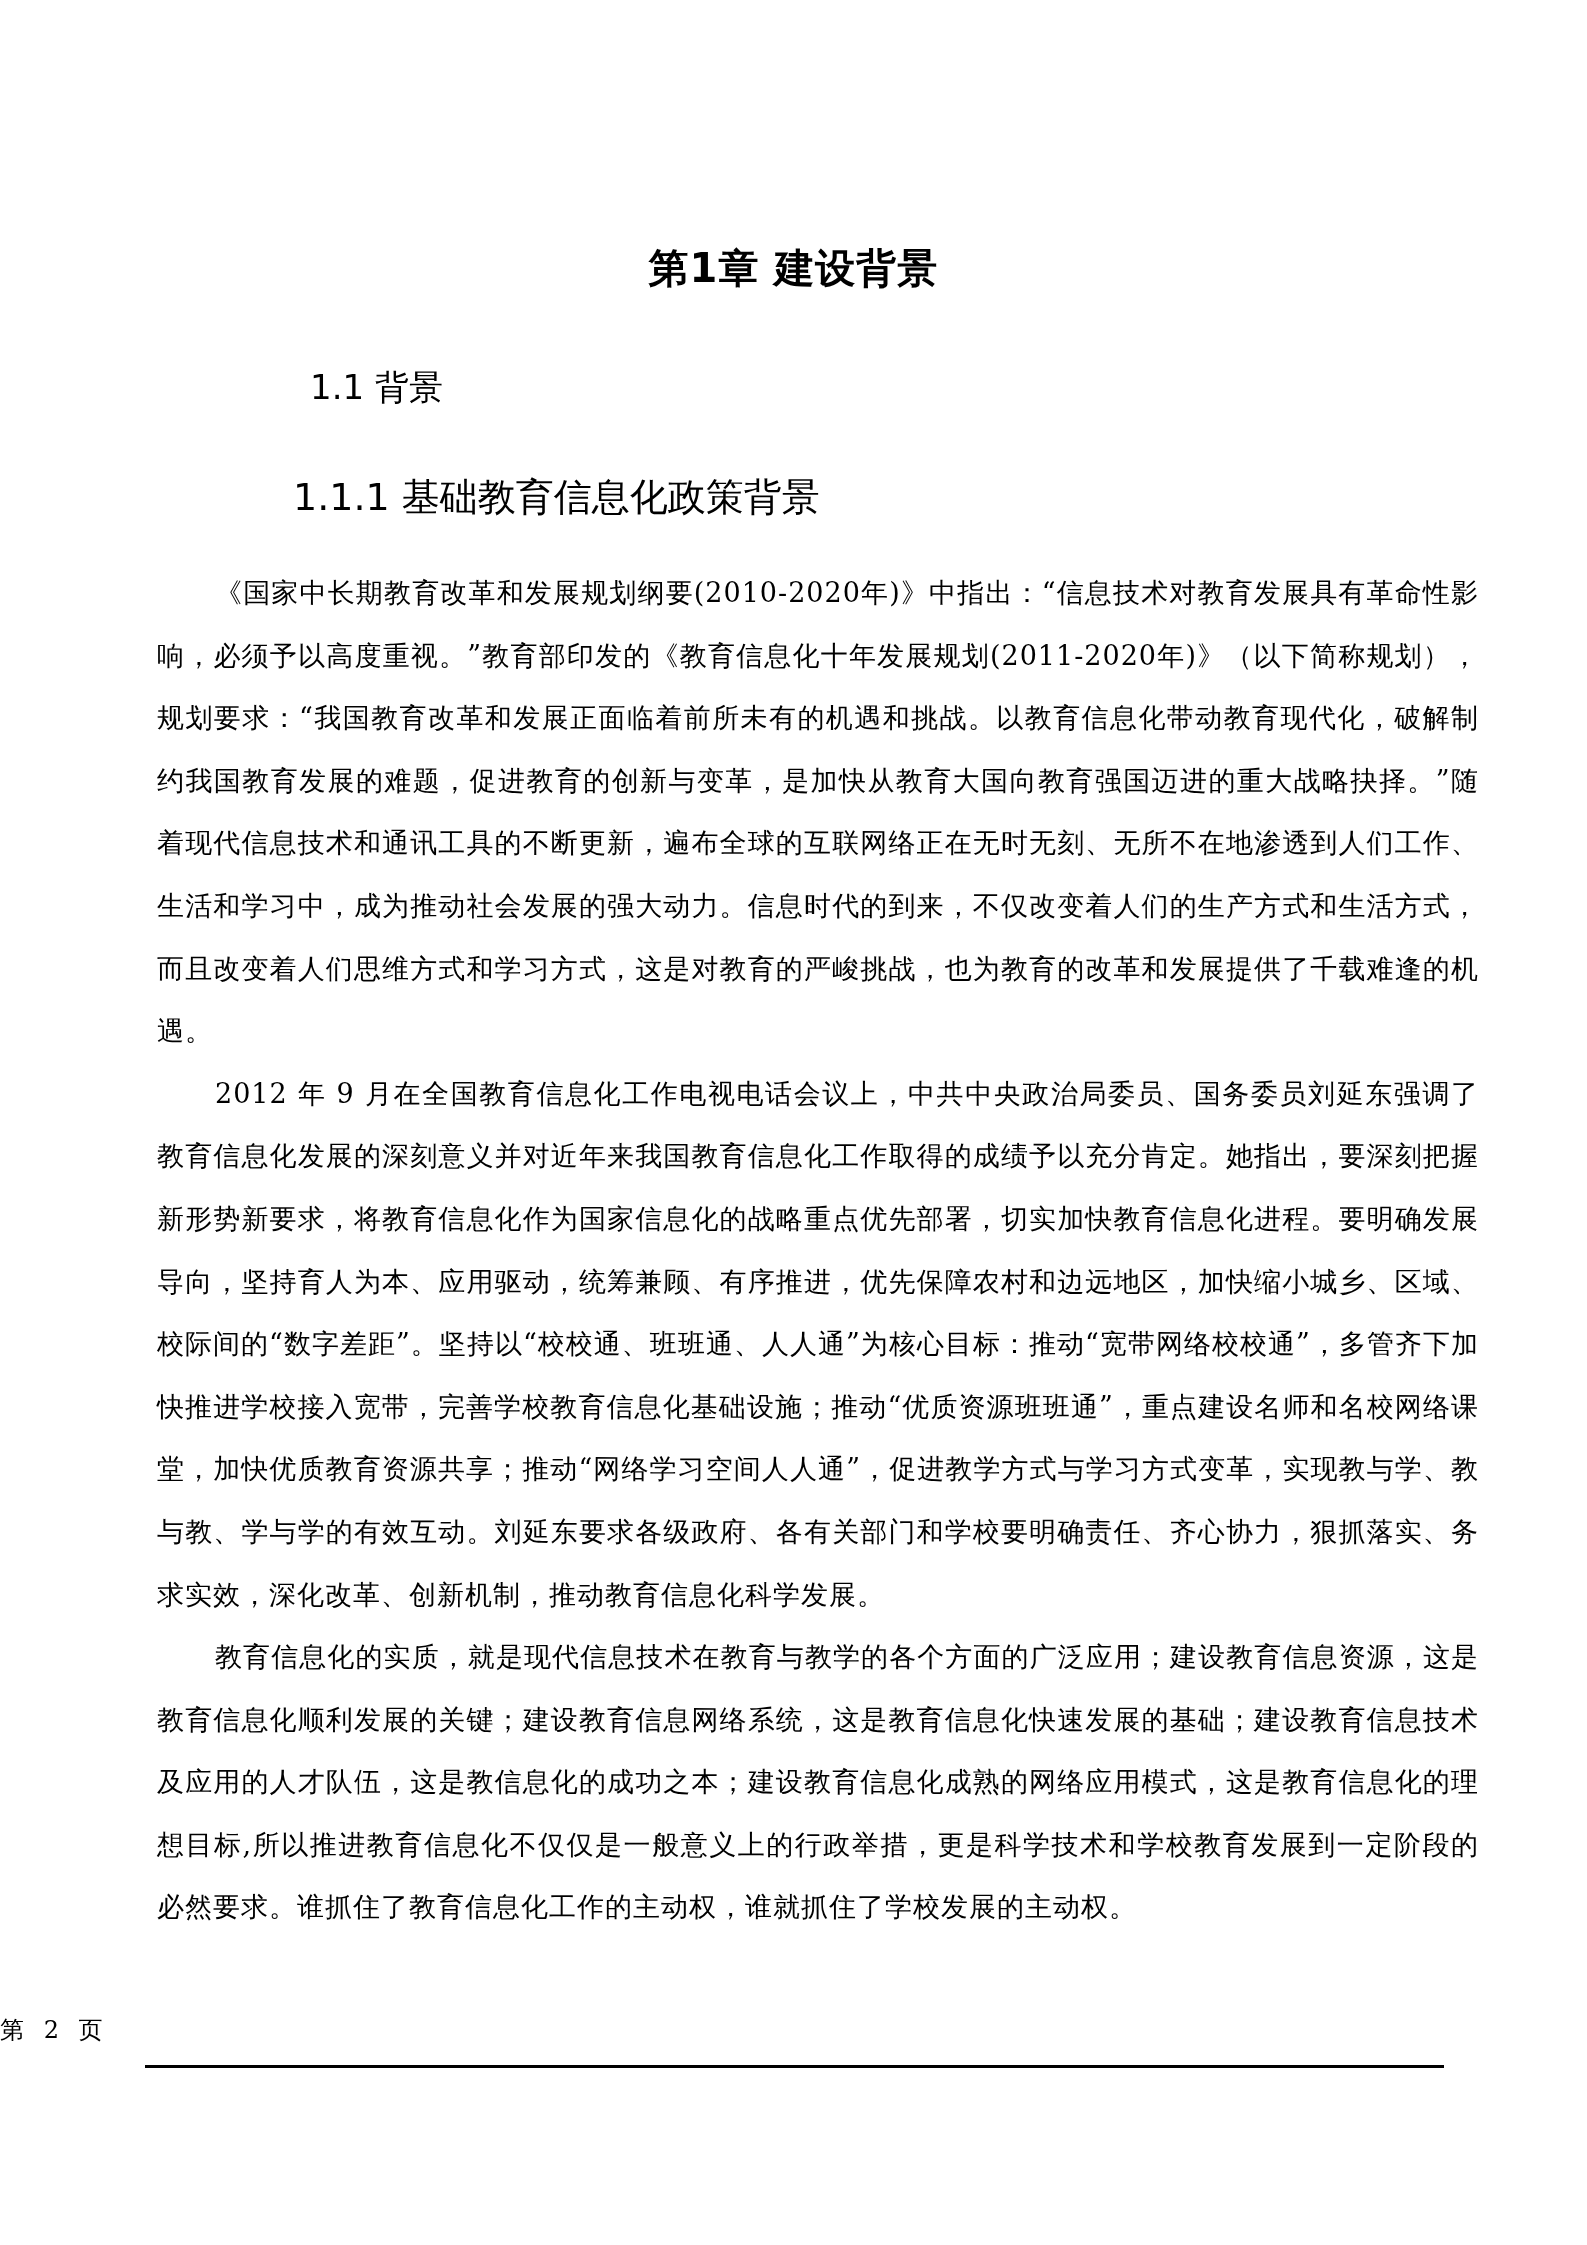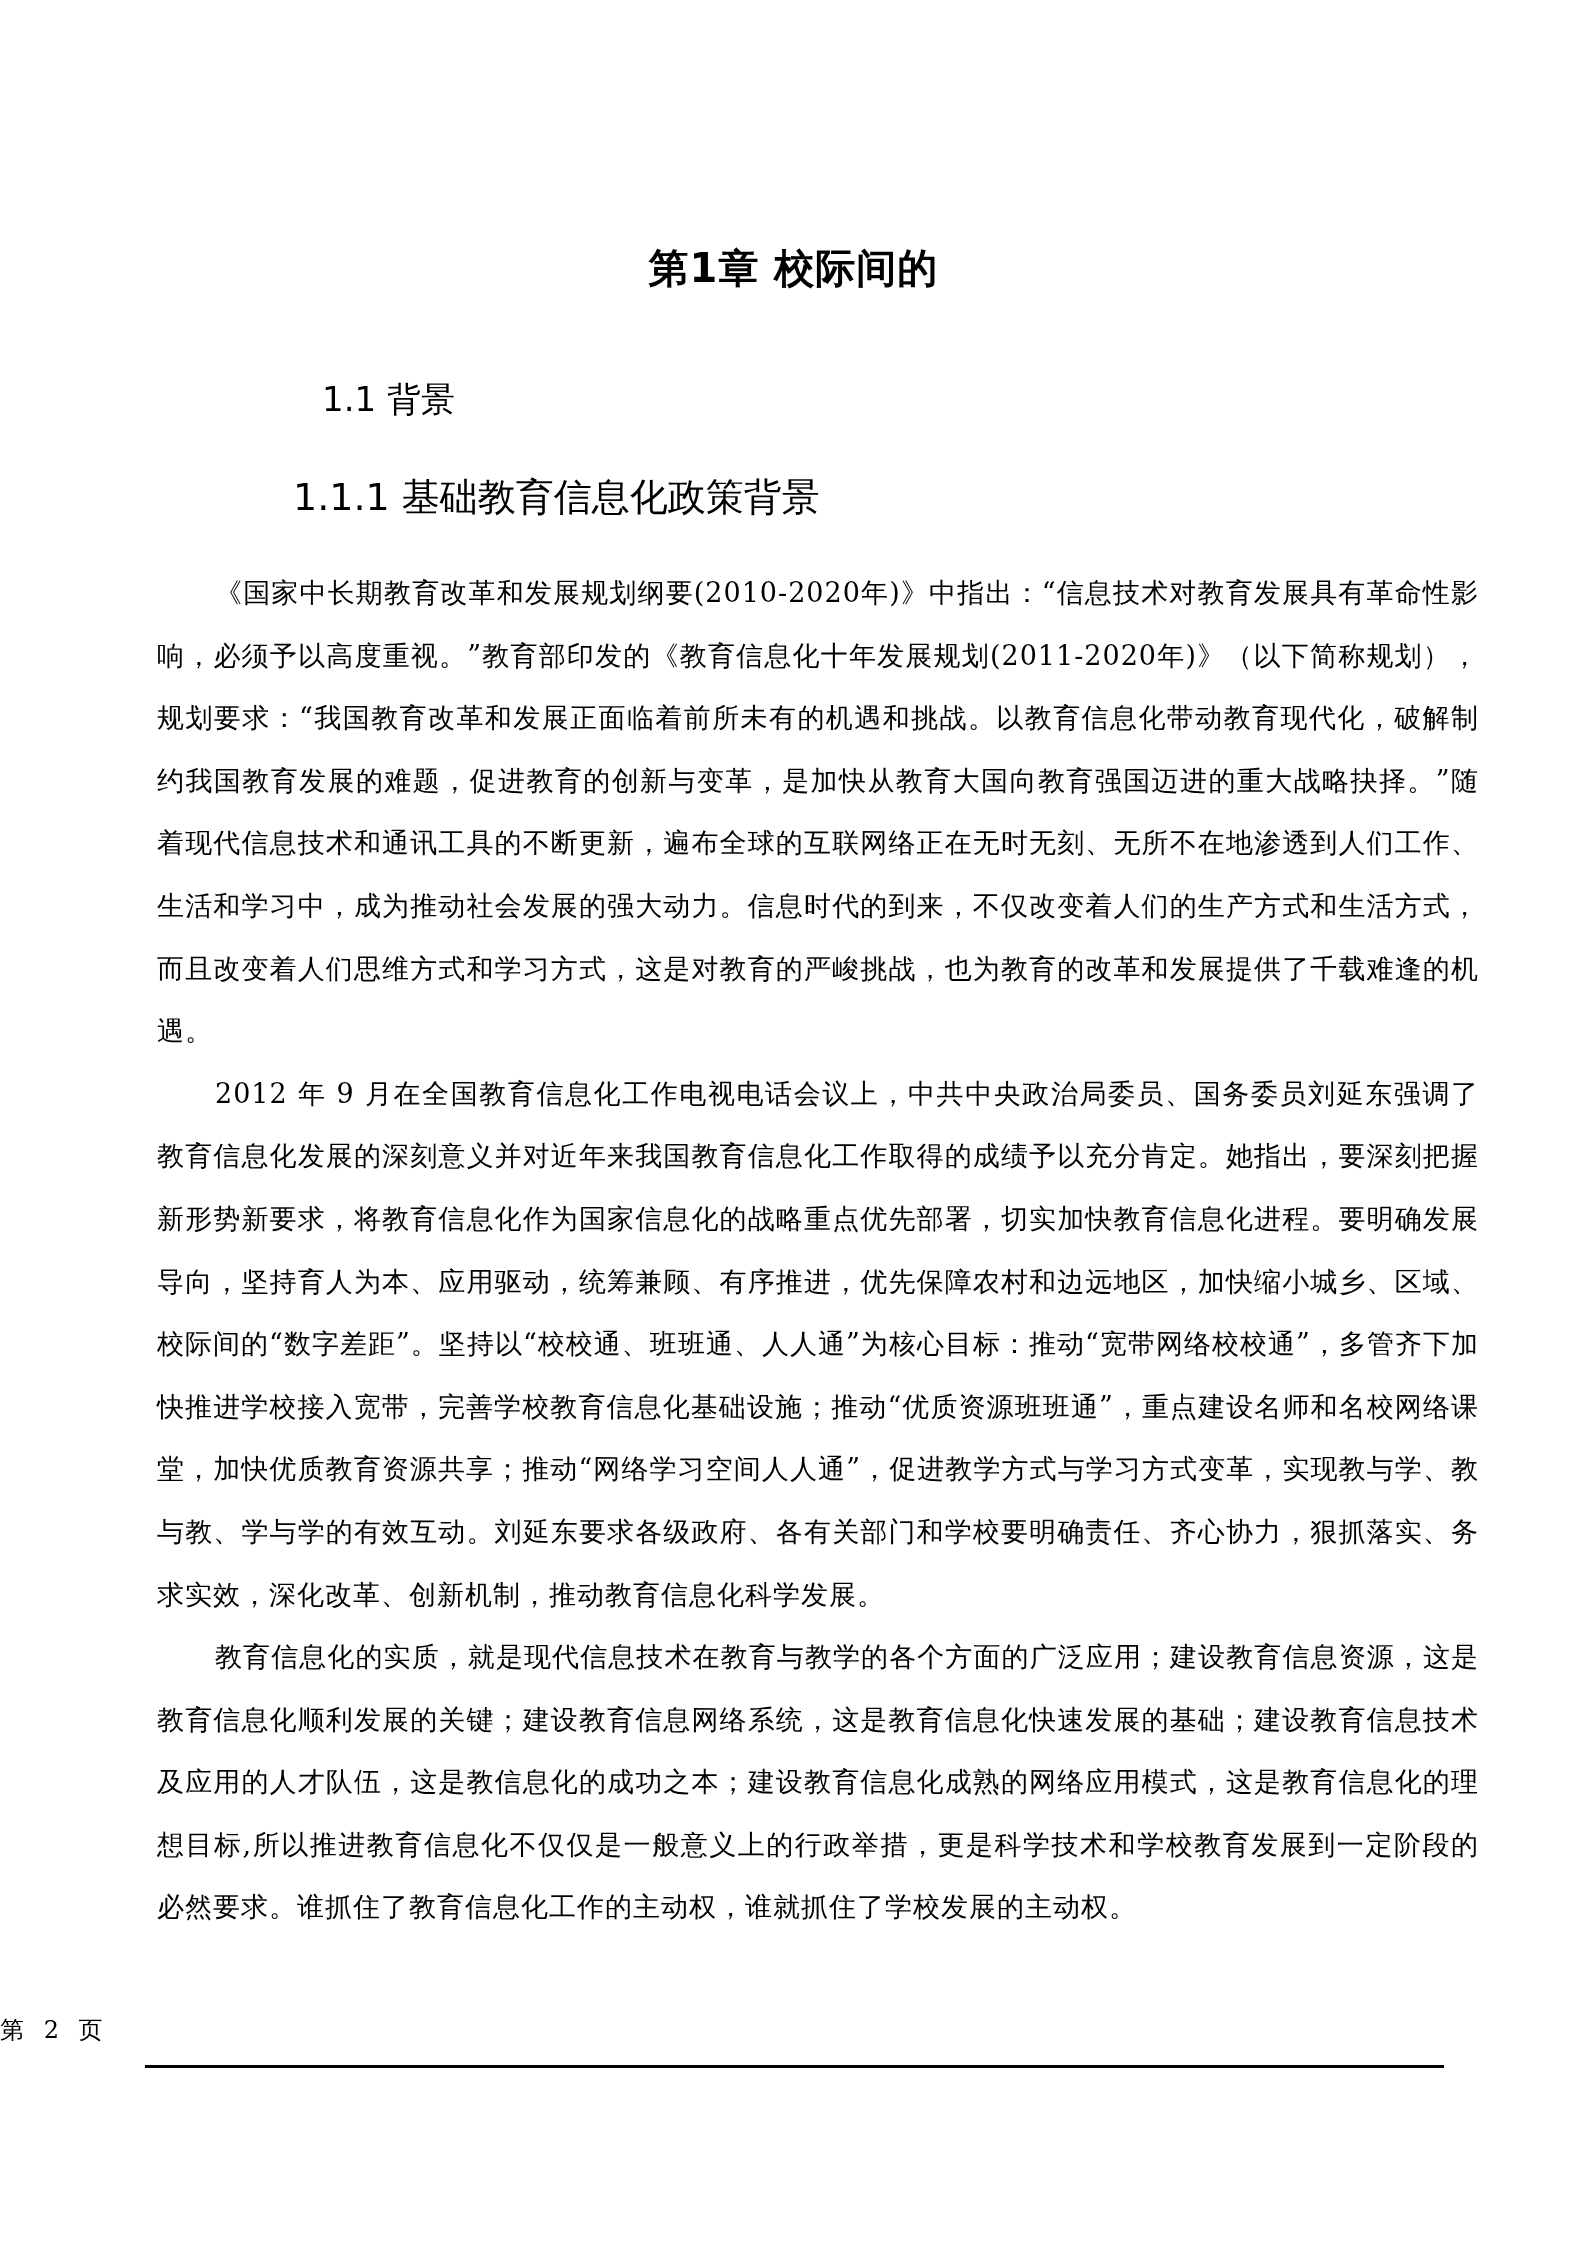--- a/index.html
+++ b/index.html
@@ -5,21 +5,21 @@
   html, body { margin: 0; padding: 0; background: #ffffff; }
   body { width: 1587px; height: 2245px; position: relative; overflow: hidden; color: #000; }
   .page { position: absolute; left: 0; top: 0; width: 1587px; height: 2245px; background: #fff; }
   .chapter-title {
     position: absolute; left: 0; width: 1587px; top: 244px; height: 48px; line-height: 48px;
     text-align: center; font-family: "DejaVu Sans", "Liberation Sans", sans-serif;
     font-weight: bold; font-size: 40px; letter-spacing: 1px; margin: 0;
   }
   .section-title {
     position: absolute; left: 310px; top: 367px; height: 40px; line-height: 40px;
-    font-family: "DejaVu Sans", "Liberation Sans", sans-serif; font-size: 34px; font-weight: normal; margin: 12px;
+    font-family: "DejaVu Sans", "Liberation Sans", sans-serif; font-size: 34px; font-weight: normal; margin: 0;
   }
   .subsection-title {
     position: absolute; left: 293px; top: 479px; height: 36px; line-height: 36px;
     font-family: "DejaVu Sans", "Liberation Sans", sans-serif; font-size: 38px; font-weight: normal; margin: 0;
   }
   .body {
     position: absolute; left: 157px; top: 562px; width: 1322px;
     font-family: "DejaVu Serif", "Liberation Serif", serif;
     font-size: 27px; line-height: 62.6px; text-align: justify;
   }
@@ -29,21 +29,21 @@
     text-align: left; font-family: "DejaVu Serif", "Liberation Serif", serif; font-size: 24px; letter-spacing: 6px;
   }
   .footer-rule {
     position: absolute; left: 145px; top: 2065px; width: 1299px; height: 3px; background: #000;
   }
 </style>
 </head>
 <body>
 
 <div class="page">
-  <h1 class="chapter-title">第1章  校际间的</h1>
+  <h1 class="chapter-title">第1章  建设背景</h1>
   <h2 class="section-title">1.1 背景</h2>
   <h3 class="subsection-title">1.1.1 基础教育信息化政策背景</h3>
 
   <div class="body">
     <p>《国家中长期教育改革和发展规划纲要(2010-2020年)》中指出：“信息技术对教育发展具有革命性影响，必须予以高度重视。”教育部印发的《教育信息化十年发展规划(2011-2020年)》（以下简称规划），规划要求：“我国教育改革和发展正面临着前所未有的机遇和挑战。以教育信息化带动教育现代化，破解制约我国教育发展的难题，促进教育的创新与变革，是加快从教育大国向教育强国迈进的重大战略抉择。”随着现代信息技术和通讯工具的不断更新，遍布全球的互联网络正在无时无刻、无所不在地渗透到人们工作、生活和学习中，成为推动社会发展的强大动力。信息时代的到来，不仅改变着人们的生产方式和生活方式，而且改变着人们思维方式和学习方式，这是对教育的严峻挑战，也为教育的改革和发展提供了千载难逢的机遇。</p>
     <p>2012 年 9 月在全国教育信息化工作电视电话会议上，中共中央政治局委员、国务委员刘延东强调了教育信息化发展的深刻意义并对近年来我国教育信息化工作取得的成绩予以充分肯定。她指出，要深刻把握新形势新要求，将教育信息化作为国家信息化的战略重点优先部署，切实加快教育信息化进程。要明确发展导向，坚持育人为本、应用驱动，统筹兼顾、有序推进，优先保障农村和边远地区，加快缩小城乡、区域、校际间的“数字差距”。坚持以“校校通、班班通、人人通”为核心目标：推动“宽带网络校校通”，多管齐下加快推进学校接入宽带，完善学校教育信息化基础设施；推动“优质资源班班通”，重点建设名师和名校网络课堂，加快优质教育资源共享；推动“网络学习空间人人通”，促进教学方式与学习方式变革，实现教与学、教与教、学与学的有效互动。刘延东要求各级政府、各有关部门和学校要明确责任、齐心协力，狠抓落实、务求实效，深化改革、创新机制，推动教育信息化科学发展。</p>
     <p>教育信息化的实质，就是现代信息技术在教育与教学的各个方面的广泛应用；建设教育信息资源，这是教育信息化顺利发展的关键；建设教育信息网络系统，这是教育信息化快速发展的基础；建设教育信息技术及应用的人才队伍，这是教信息化的成功之本；建设教育信息化成熟的网络应用模式，这是教育信息化的理想目标,所以推进教育信息化不仅仅是一般意义上的行政举措，更是科学技术和学校教育发展到一定阶段的必然要求。谁抓住了教育信息化工作的主动权，谁就抓住了学校发展的主动权。</p>
   </div>
 
   <div class="footer-page">第 2 页</div>

